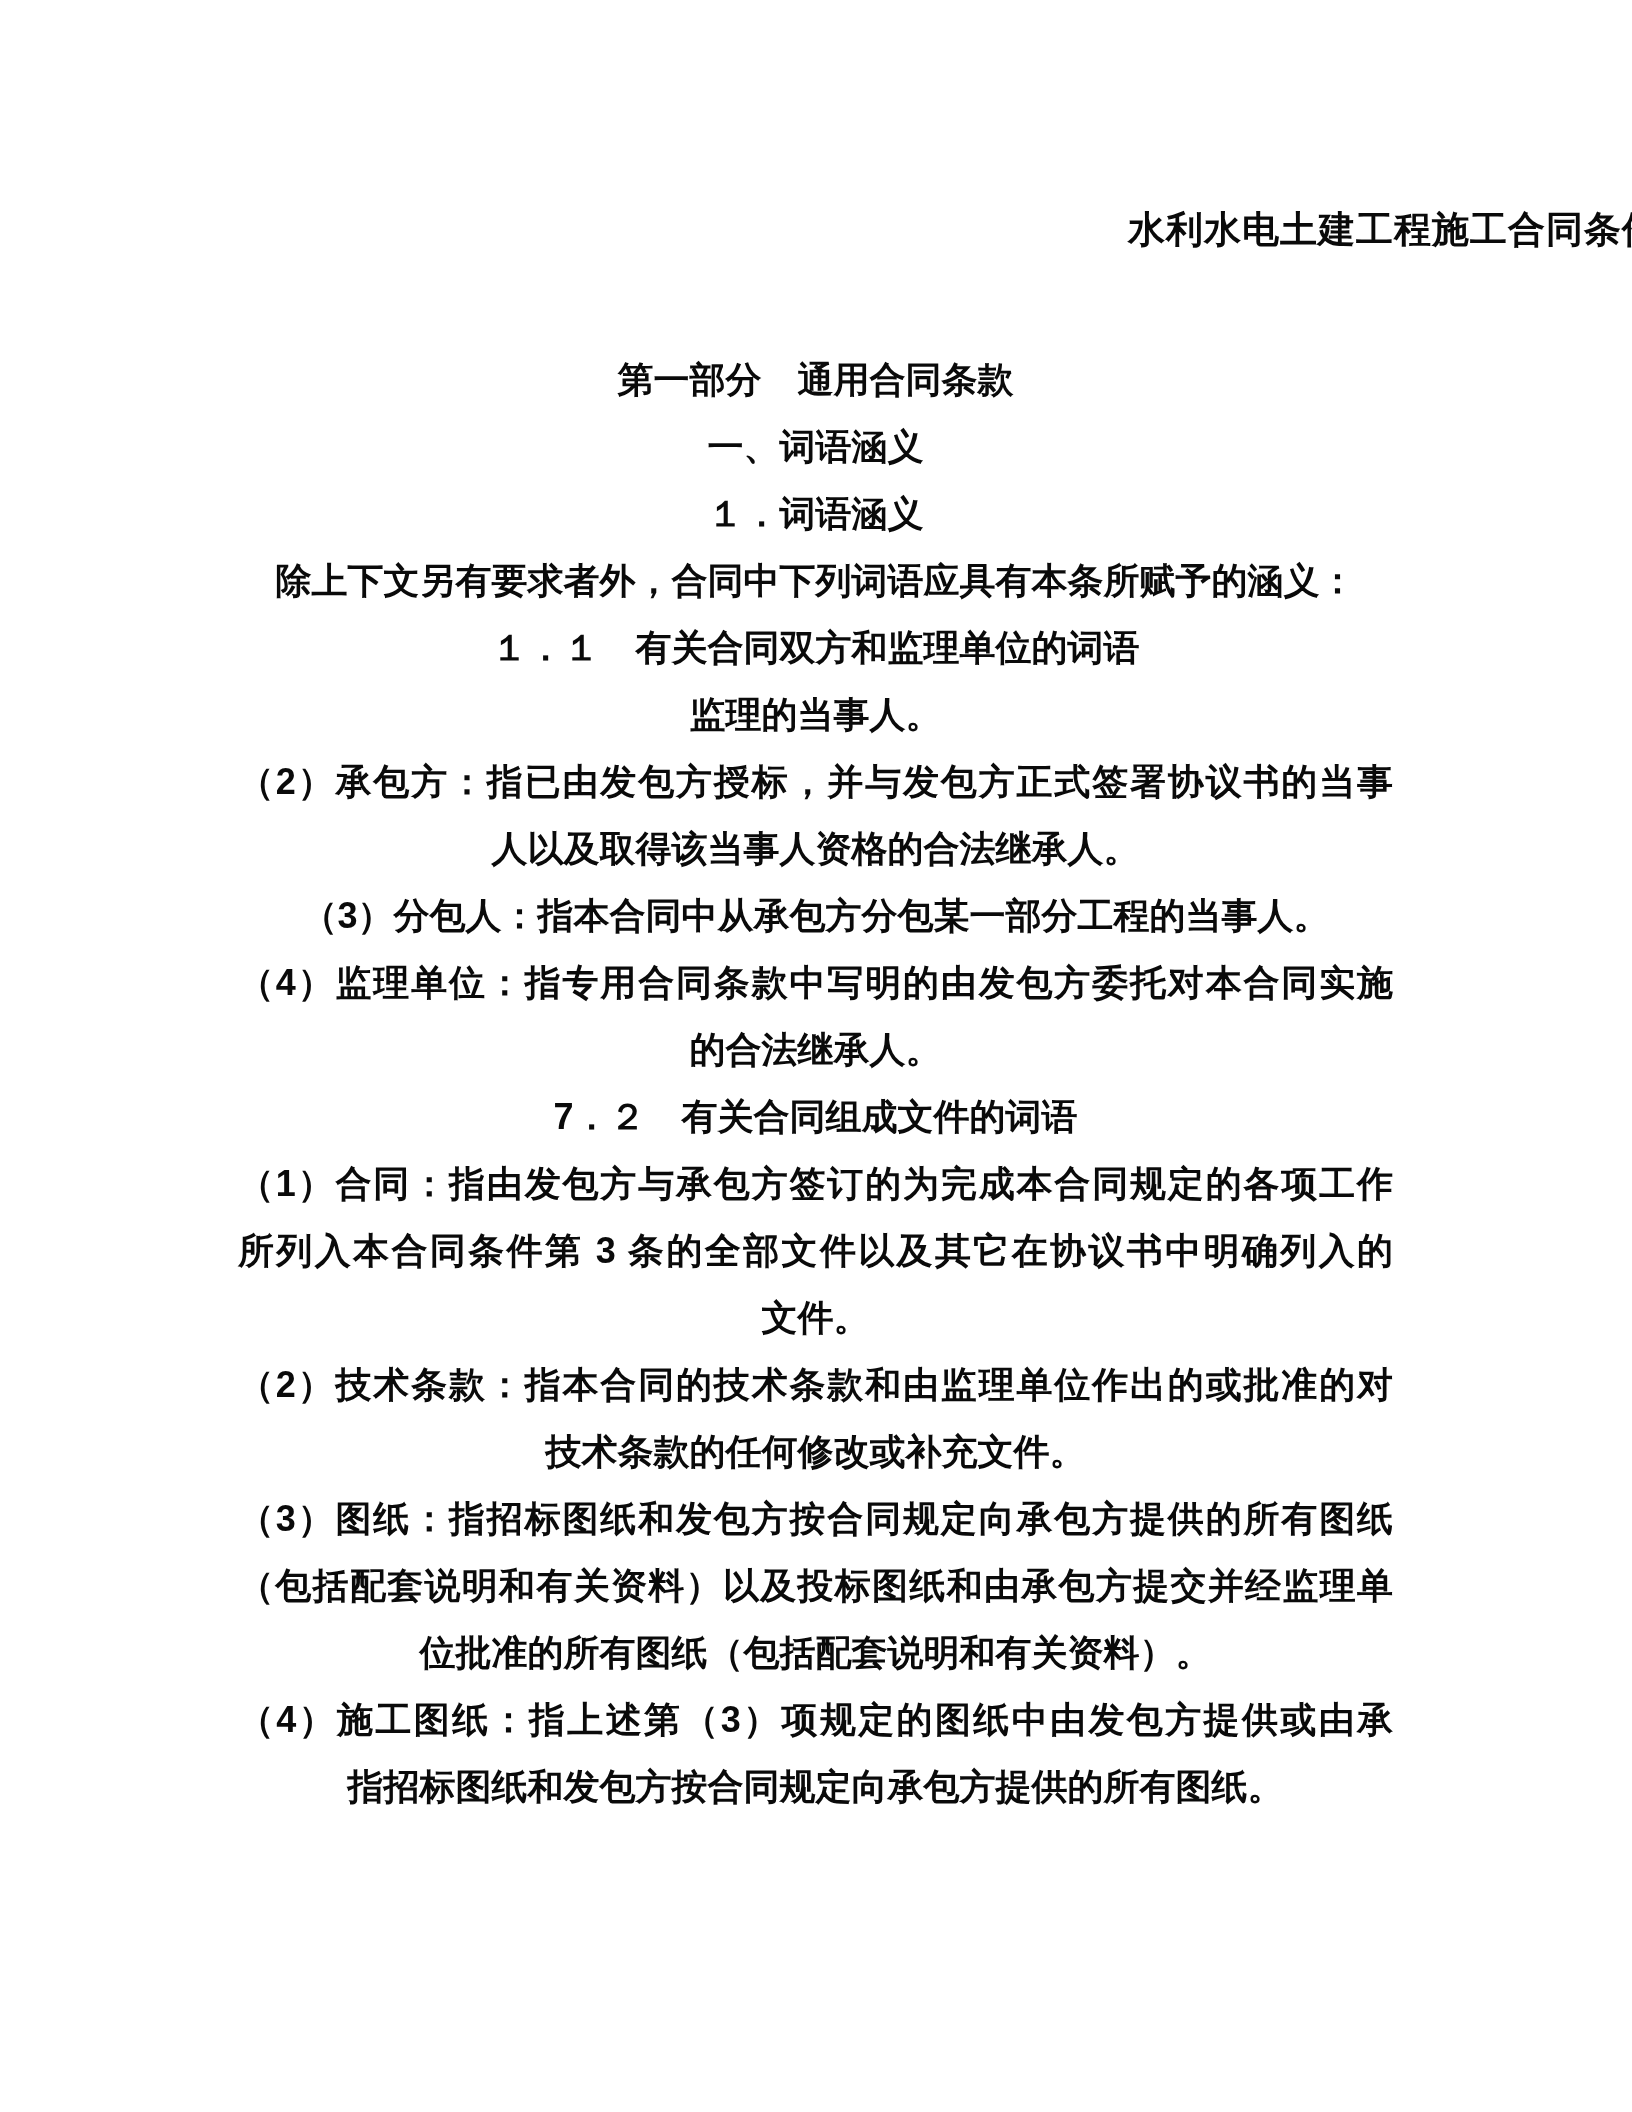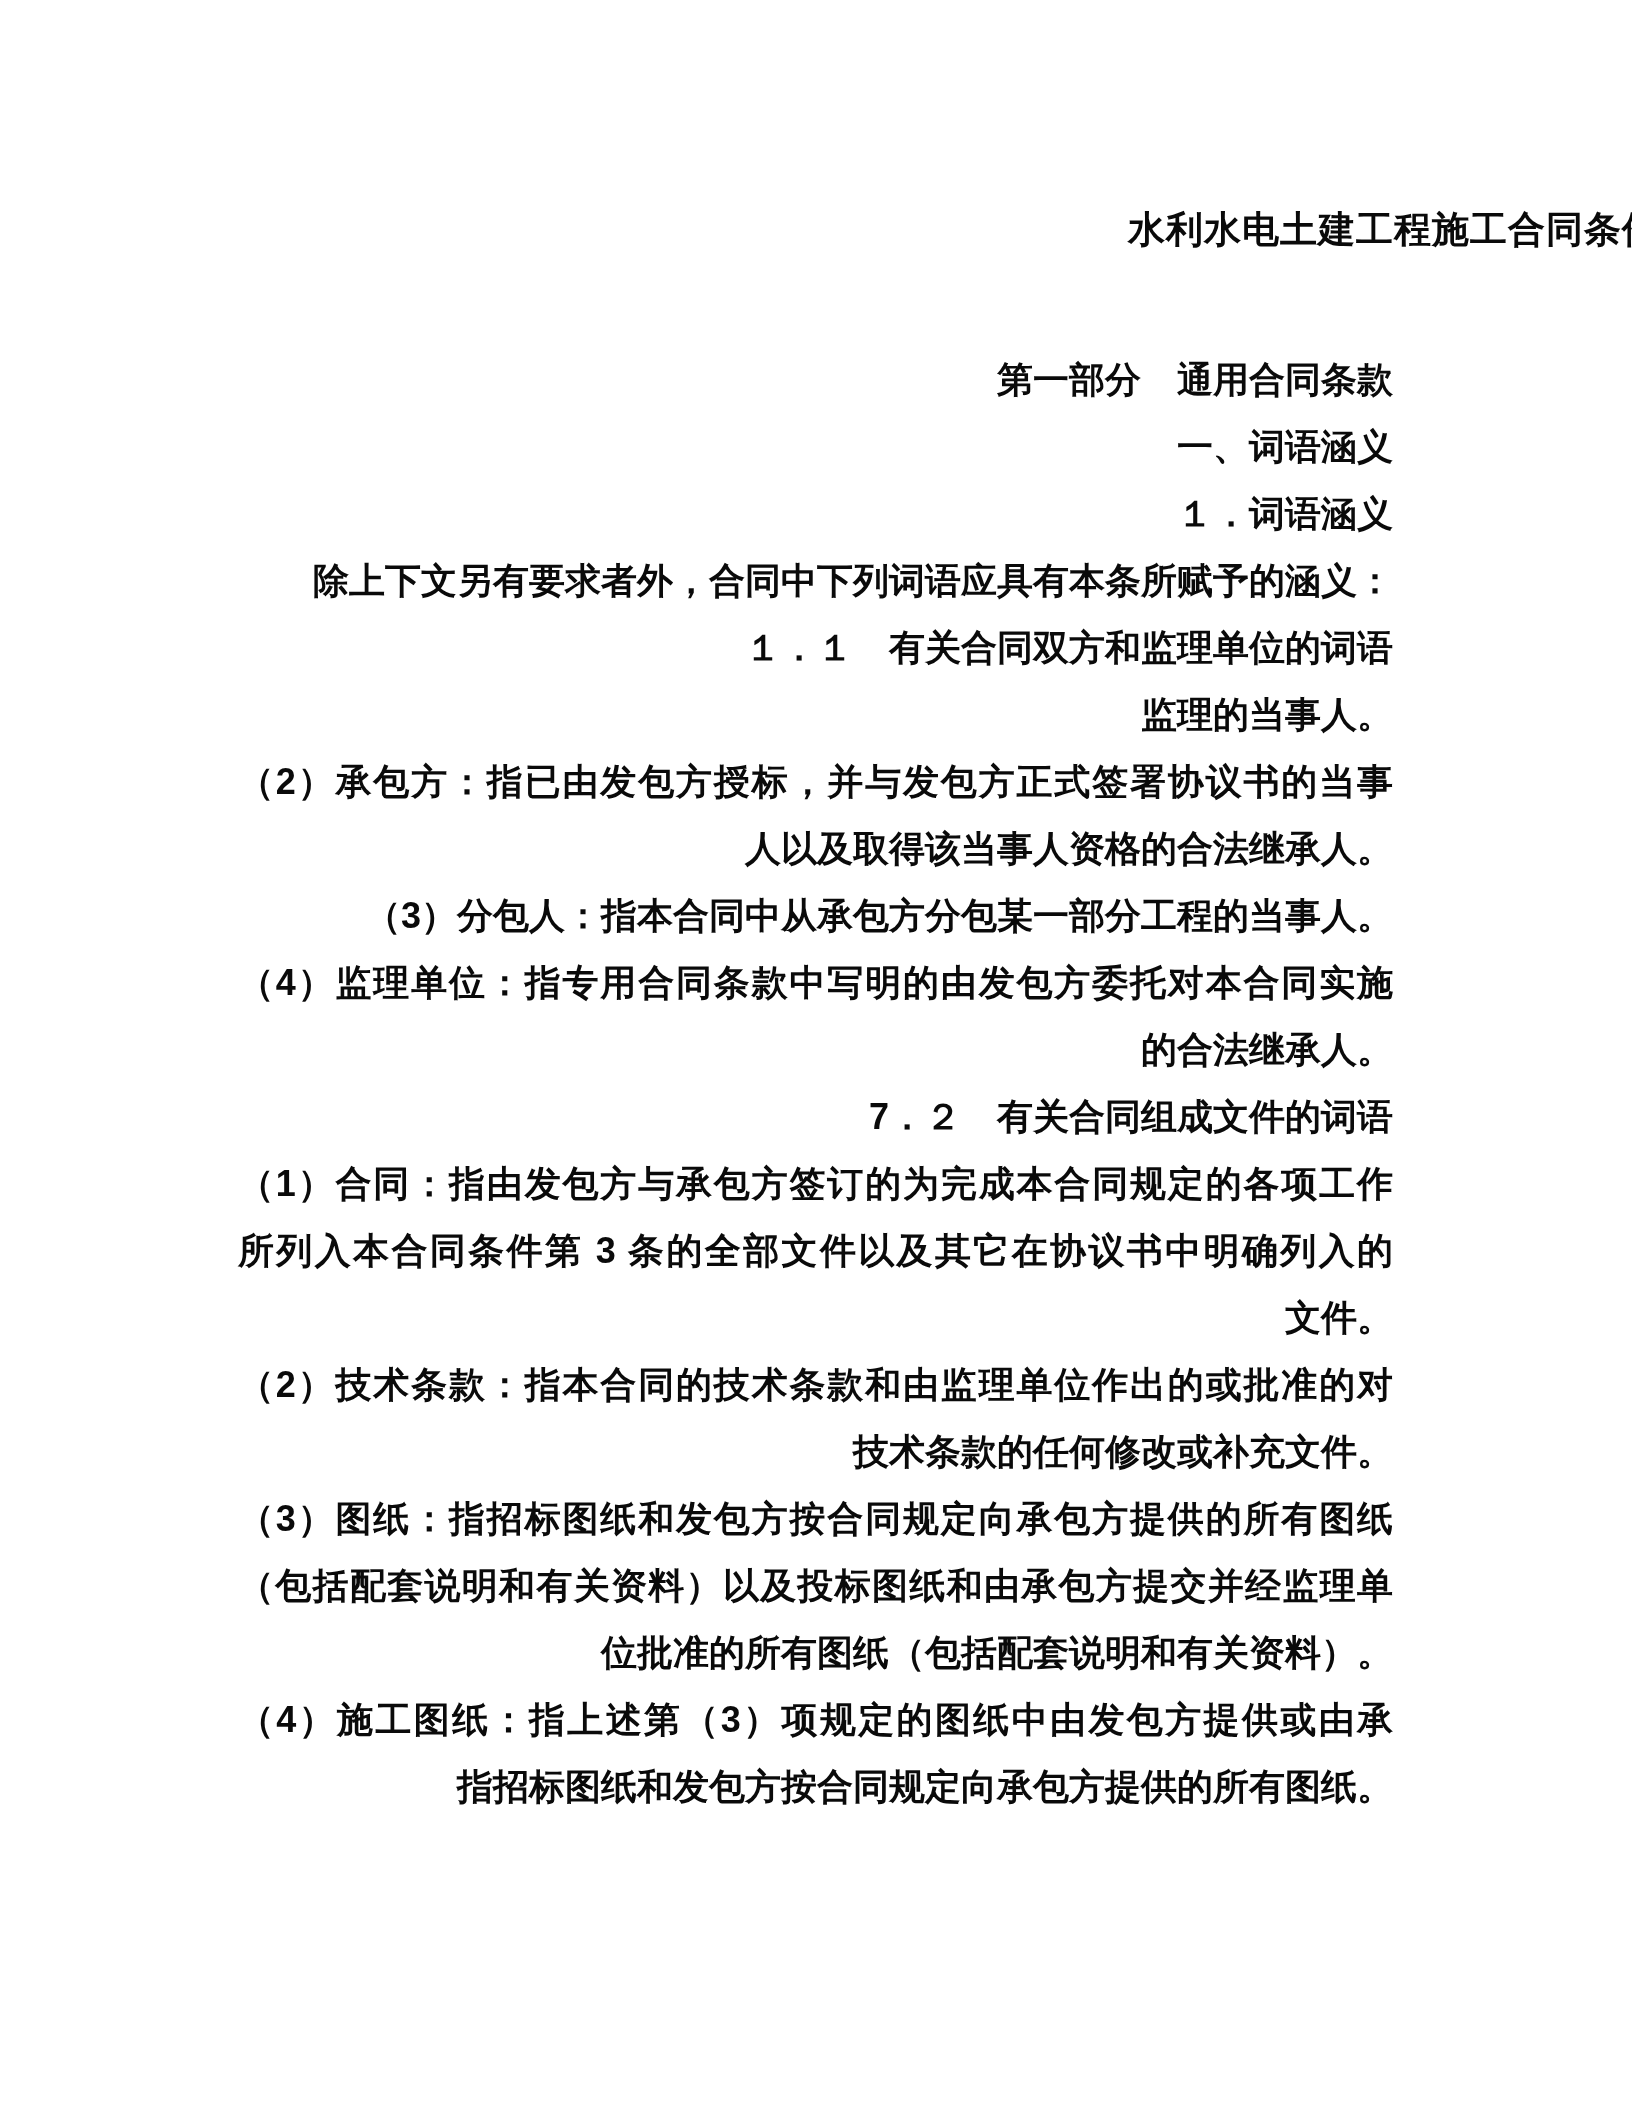--- a/index.html
+++ b/index.html
@@ -35,21 +35,21 @@
     top: 346px;
     left: 238px;
     width: 1155px;
   }
   .line {
     height: 67px;
     line-height: 67px;
     font-size: 36px;
     font-weight: 700;
     white-space: nowrap;
-    text-align: right;
+    text-align: center;
   }
   .line.reg {
     font-weight: 700;
   }
   .line.j {
     white-space: normal;
     text-align: justify;
     text-align-last: justify;
     text-justify: inter-character;
   }

